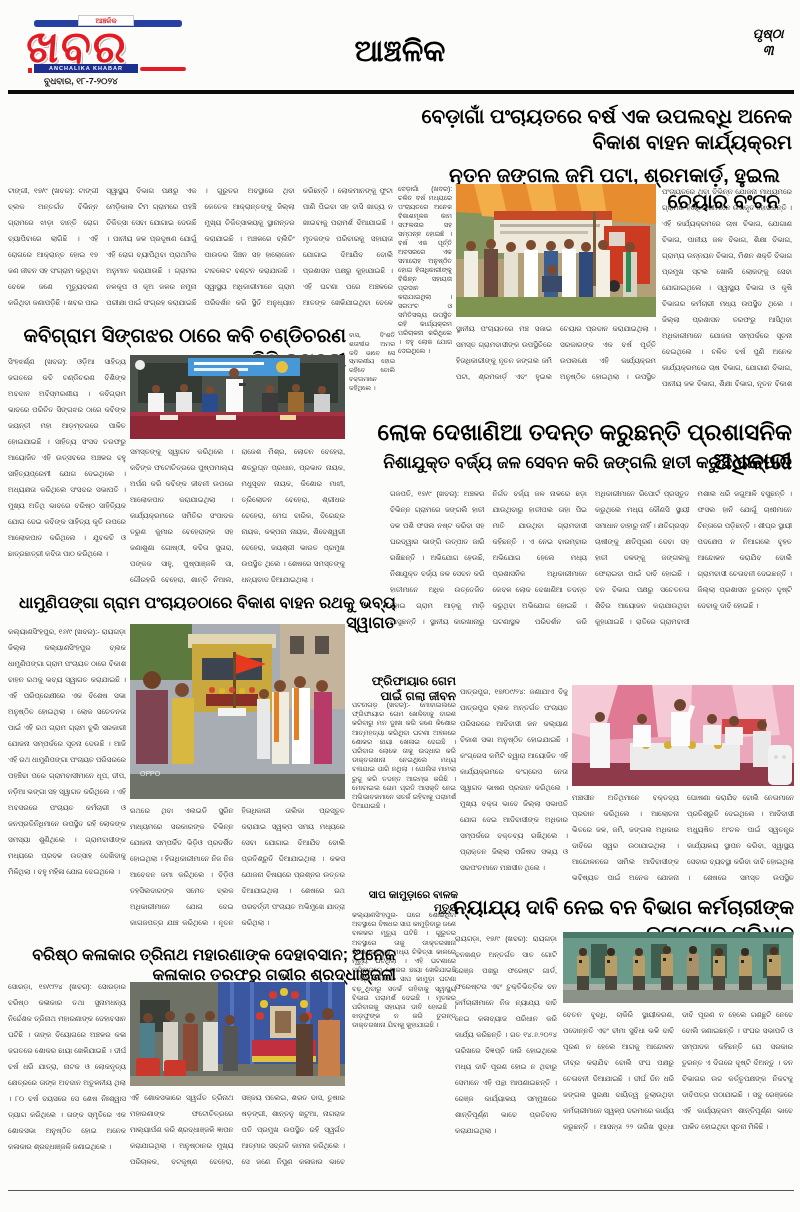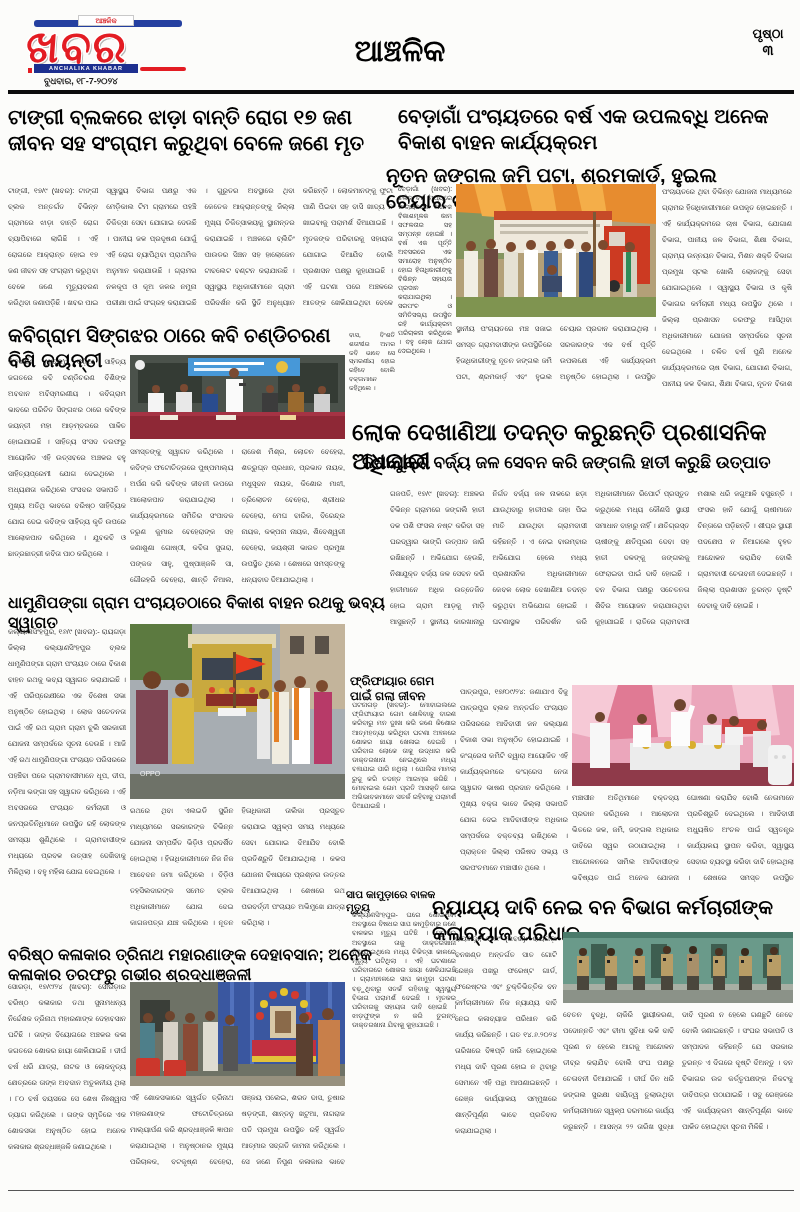--- a/index.html
+++ b/index.html
@@ -16,29 +16,29 @@
   .logo-box { position:absolute; left:20px; top:8px; width:170px; height:66px; }
   .logo-bar-top { position:absolute; left:14px; top:12px; width:148px; height:7px; background:#2540a0; border-radius:3px; }
   .logo-toplabel { position:absolute; left:58px; top:7px; width:56px; height:11px; background:#fff; border:1px solid #c9c9c9; color:#d81f23; font-size:7px; font-weight:700; text-align:center; line-height:10px; }
   .logo-brand { position:absolute; left:6px; top:12px; width:164px; font-size:44px; font-weight:800; color:#e31c23; transform:skewX(-4deg); letter-spacing:2px; line-height:54px;
     text-shadow:-1px -1px 0 #fff,1px -1px 0 #fff,-1px 1px 0 #fff,1px 1px 0 #fff, 2px 2px 0 #b5b5b5; }
   .logo-bar-bottom { position:absolute; left:14px; top:56px; width:104px; height:9px; background:#1d2f8f; color:#fff; font-size:5.5px; font-weight:700; letter-spacing:1px; text-align:center; line-height:9px; }
   .logo-swoosh { position:absolute; left:120px; top:59px; width:46px; height:4px; background:#e31c23; border-radius:2px; }
   .logo-reddot { position:absolute; left:8px; top:60px; width:4px; height:5px; background:#e31c23; }
   .logo-date { position:absolute; left:44px; top:76px; width:130px; font-size:9px; font-weight:700; color:#1a1a1a; }
   .section-title { position:absolute; left:300px; top:34px; width:200px; text-align:center; font-size:30px; font-weight:700; color:#000; }
-  .page-block { position:absolute; left:742px; top:26px; width:52px; text-align:center; font-weight:700; color:#000; }
+  .page-block { position:absolute; left:742px; top:26px; width:52px; text-align:center; font-weight:700; color:#000;font-style:italic; }
   .page-block .lbl { font-size:13px; }
   .page-block .num { font-size:14px; }
   .masthead-rule { position:absolute; left:8px; top:90px; width:786px; height:4px; background:#0c0c0c; }
   .bottom-rule { position:absolute; left:8px; top:1190px; width:786px; height:1px; background:#555; }
 
   
   .hl { font-weight:700; color:#000; line-height:1.28; }
-  .center { text-align:left; }
+  .center { text-align:right; }
   .body-txt { font-size:7.2px; line-height:16px; text-align:justify; color:#1c1c1c; }
   .cols-4 { column-count:4; column-gap:8px; }
   .cols-2 { column-count:2; column-gap:8px; }
   .photo { background:#c9c9c9; }
   .photo svg { display:block; width:100%; height:100%; }
 </style>
 </head>
 <body>
 
 <div id="paper">
@@ -52,21 +52,20 @@
     <div class="logo-reddot"></div>
   </div>
   <div class="logo-date">ବୁଧବାର, ୧୮-7-୨୦୨୪</div>
   <div class="section-title">ଆଞ୍ଚଳିକ</div>
   <div class="page-block">
     <div class="lbl">ପୃଷ୍ଠା</div>
     <div class="num">୩</div>
   </div>
   <div class="masthead-rule"></div>
 
-  <div class="abs hl" style="left:8px; top:104px; width:386px; font-size:20.5px;">ଟାଙ୍ଗୀ ବ୍ଲକରେ ଝାଡ଼ା ବାନ୍ତି ରୋଗ ୧୭ ଜଣ ଜୀବନ ସହ ସଂଗ୍ରାମ କରୁଥିବା ବେଳେ ଜଣେ ମୃତ</div>
   <div class="abs body-txt cols-4" style="left:8px; top:183px; width:385px; height:136px;">ଟାଙ୍ଗୀ, ୧୭/୯ (ଖବର): ଟାଙ୍ଗୀ ବ୍ଲକ ଅନ୍ତର୍ଗତ ବିଭିନ୍ନ ଗ୍ରାମରେ ଝାଡ଼ା ବାନ୍ତି ରୋଗ ବ୍ୟାପିବାରେ ଲାଗିଛି । ଏହି ରୋଗରେ ଆକ୍ରାନ୍ତ ହୋଇ ୧୭ ଜଣ ଜୀବନ ସହ ସଂଗ୍ରାମ କରୁଥିବା ବେଳେ ଜଣେ ମୃତ୍ୟୁବରଣ କରିଥିବା ଜଣାପଡ଼ିଛି । ଖବର ପାଇ ସ୍ୱାସ୍ଥ୍ୟ ବିଭାଗ ପକ୍ଷରୁ ଏକ ମେଡ଼ିକାଲ ଟିମ ଗ୍ରାମରେ ପହଞ୍ଚି ଚିକିତ୍ସା ସେବା ଯୋଗାଇ ଦେଉଛି । ପାନୀୟ ଜଳ ପ୍ରଦୂଷଣ ଯୋଗୁଁ ଏହି ରୋଗ ବ୍ୟାପିଥିବା ପ୍ରାଥମିକ ଅନୁମାନ କରାଯାଉଛି । ଗ୍ରାମର ନଳକୂପ ଓ କୂଅ ଜଳର ନମୁନା ପରୀକ୍ଷା ପାଇଁ ସଂଗ୍ରହ କରାଯାଇଛି । ଗୁରୁତର ଅବସ୍ଥାରେ ଥିବା କେତେକ ଆକ୍ରାନ୍ତଙ୍କୁ ଜିଲ୍ଲା ମୁଖ୍ୟ ଚିକିତ୍ସାଳୟକୁ ସ୍ଥାନାନ୍ତର କରାଯାଇଛି । ଅଞ୍ଚଳରେ ବ୍ଲିଚିଂ ପାଉଡର ସିଞ୍ଚନ ସହ ହାଲୋଜେନ ଟାବଲେଟ ବଣ୍ଟନ କରାଯାଉଛି । ସ୍ୱାସ୍ଥ୍ୟ ଅଧିକାରୀମାନେ ଗ୍ରାମ ପରିଦର୍ଶନ କରି ସ୍ଥିତି ଅନୁଧ୍ୟାନ କରିଛନ୍ତି । ଲୋକମାନଙ୍କୁ ଫୁଟା ପାଣି ପିଇବା ସହ ବାସି ଖାଦ୍ୟ ନ ଖାଇବାକୁ ପରାମର୍ଶ ଦିଆଯାଇଛି । ମୃତକଙ୍କ ପରିବାରକୁ ସହାୟତା ଯୋଗାଇ ଦିଆଯିବ ବୋଲି ପ୍ରଶାସନ ପକ୍ଷରୁ କୁହାଯାଇଛି । ଏହି ଘଟଣା ପରେ ଅଞ୍ଚଳରେ ଆତଙ୍କ ଖେଳିଯାଇଥିବା ବେଳେ ସଚେତନତା କାର୍ଯ୍ୟକ୍ରମ ଜାରି ରହିଛି । ଅତିରିକ୍ତ ଡାକ୍ତରୀ କର୍ମଚାରୀ ନିୟୋଜିତ ହୋଇଛନ୍ତି । ପରିସ୍ଥିତି ନିୟନ୍ତ୍ରଣରେ ଅଛି ବୋଲି ସିଡ଼ିଏମଓ କହିଛନ୍ତି ।</div>
 
   <div class="abs hl center" style="left:398px; top:104px; width:394px; font-size:20px;">ବେଡ଼ାଗାଁ ପଂଚାୟତରେ ବର୍ଷ ଏକ ଉପଲବ୍ଧି ଅନେକ ବିକାଶ ବାହନ କାର୍ଯ୍ୟକ୍ରମ</div>
   <div class="abs hl center" style="left:386px; top:143px; width:394px; font-size:20px;margin-top:20px;">ନୂତନ ଜଙ୍ଗଲ ଜମି ପଟା, ଶ୍ରମକାର୍ଡ଼, ହୁଇଲ ଚେୟାର ବଂଟନ</div>
   <div class="abs body-txt" style="left:398px; top:184px; width:54px; height:206px; font-size:6.6px; line-height:9px;">ବେଡ଼ାଗାଁ (ଖବର): ଚଳିତ ବର୍ଷ ମଧ୍ୟରେ ପଂଚାୟତରେ ଅନେକ ବିକାଶମୂଳକ କାମ ସଫଳତାର ସହ ସମ୍ପନ୍ନ ହୋଇଛି । ବର୍ଷ ଏକ ପୂର୍ତ୍ତି ଅବସରରେ ଏକ ସମାରୋହ ଅନୁଷ୍ଠିତ ହୋଇ ହିତାଧିକାରୀଙ୍କୁ ବିଭିନ୍ନ ସହାୟତା ପ୍ରଦାନ କରାଯାଇଥିଲା । ସରପଂଚ ଓ ସମିତିସଭ୍ୟ ଉପସ୍ଥିତ ରହି କାର୍ଯ୍ୟକ୍ରମ ପରିଚାଳନା କରିଥିଲେ । ବହୁ ଲୋକ ଯୋଗ ଦେଇଥିଲେ ।</div>
   <div class="abs photo" style="left:456px; top:184px; width:200px; height:133px;">
     <svg viewBox="0 0 200 133" preserveAspectRatio="none">
       <rect x="0" y="0" width="200" height="133" fill="#b3a078"></rect>
       <rect x="0" y="0" width="60" height="75" fill="#84955f"></rect>
       <path d="M0,0 L200,0 L200,40 L0,28 Z" fill="#e78c2f"></path>

